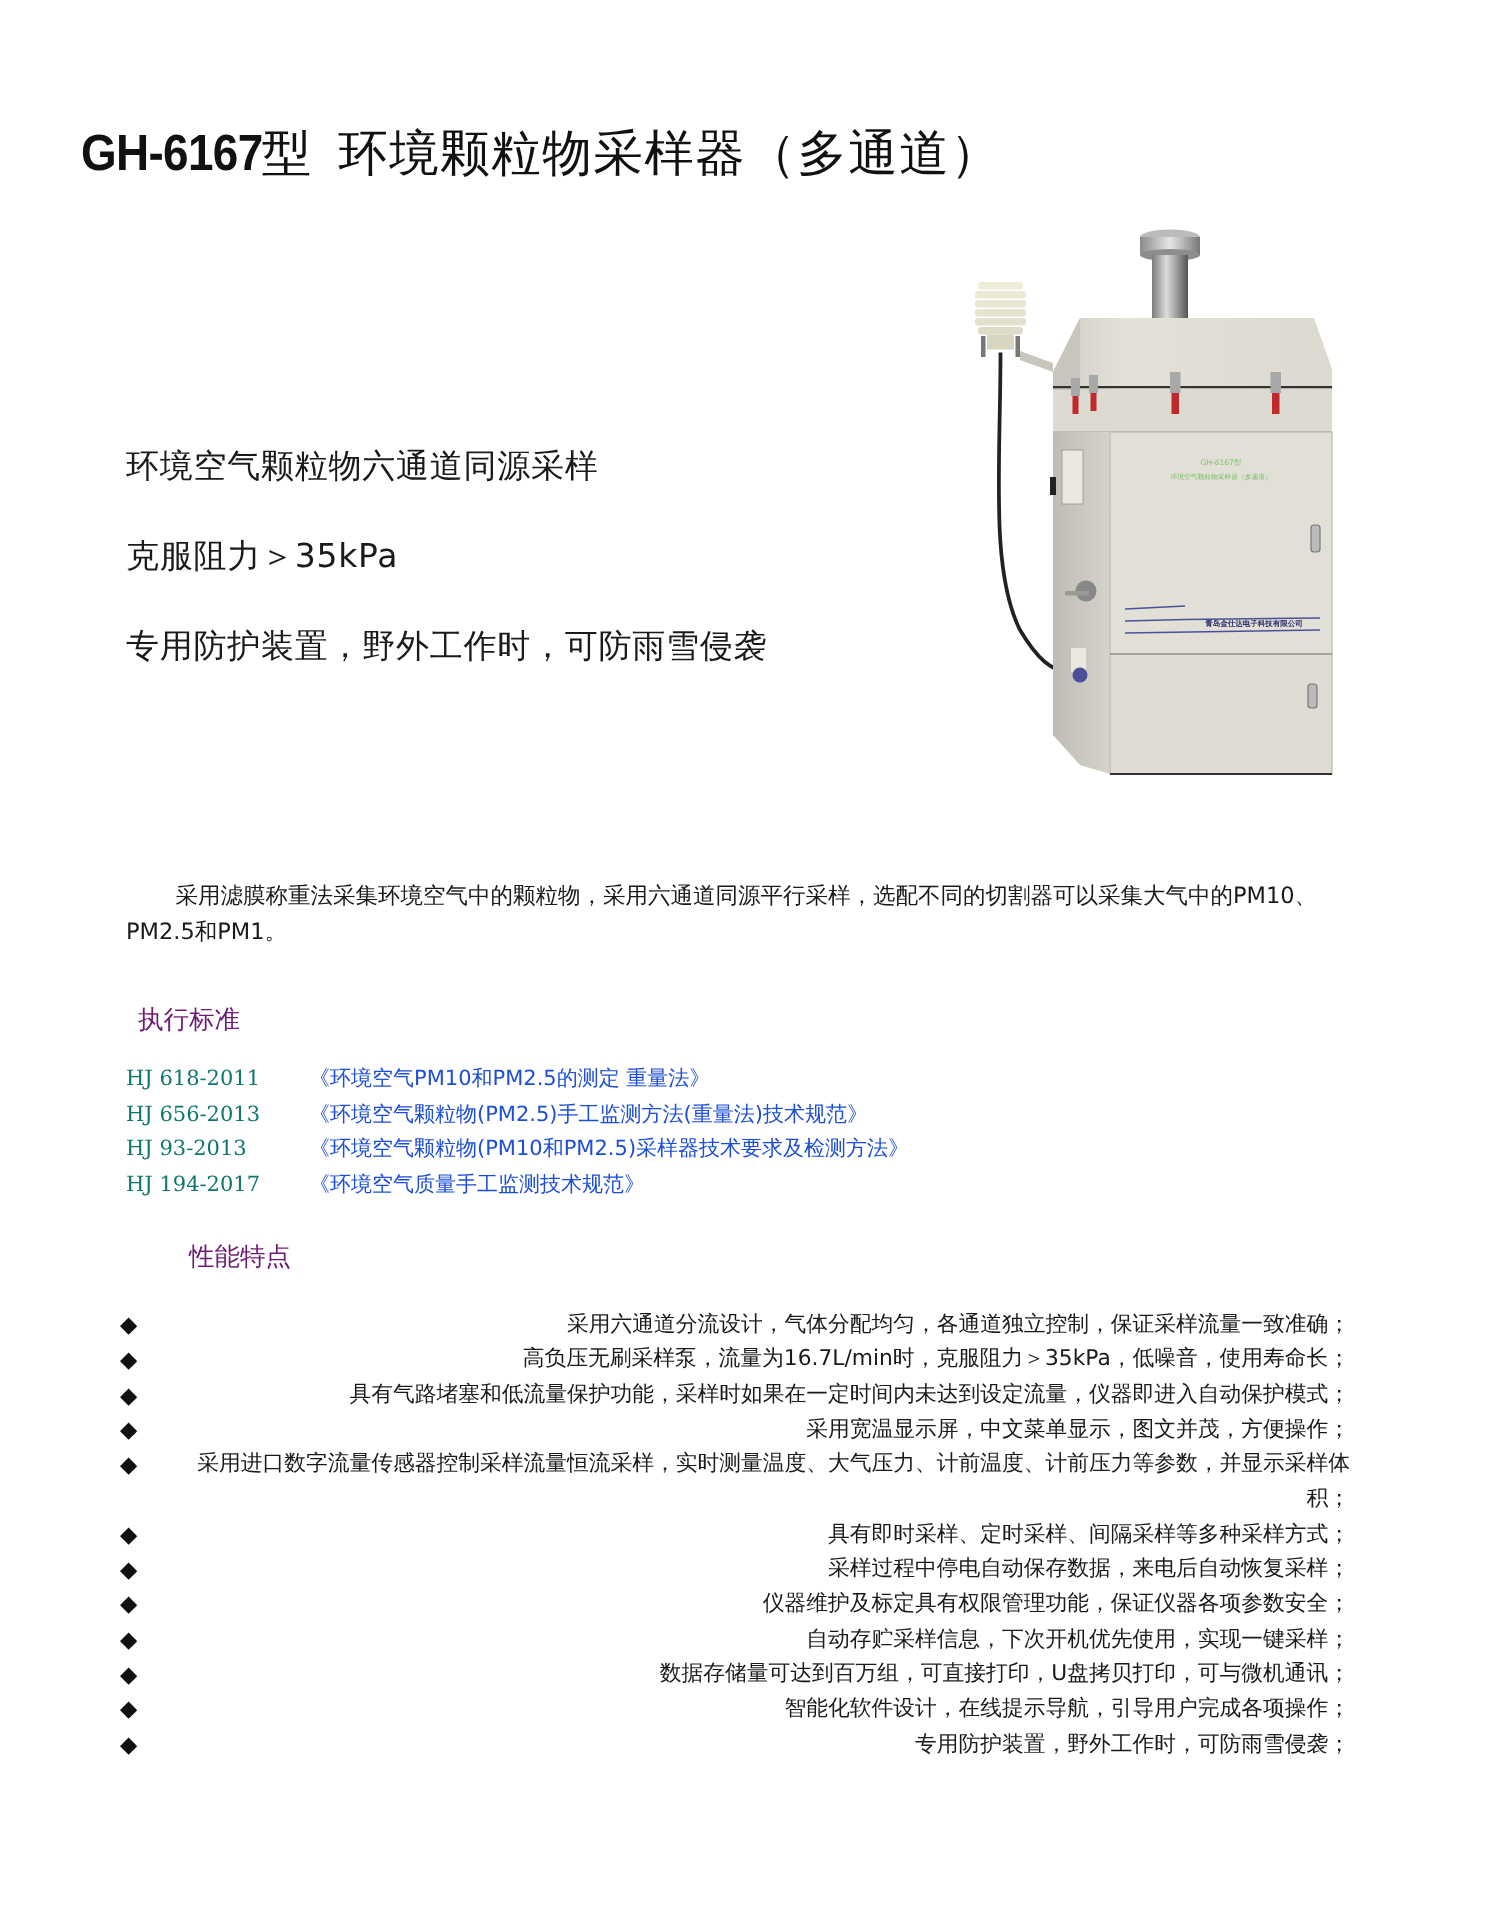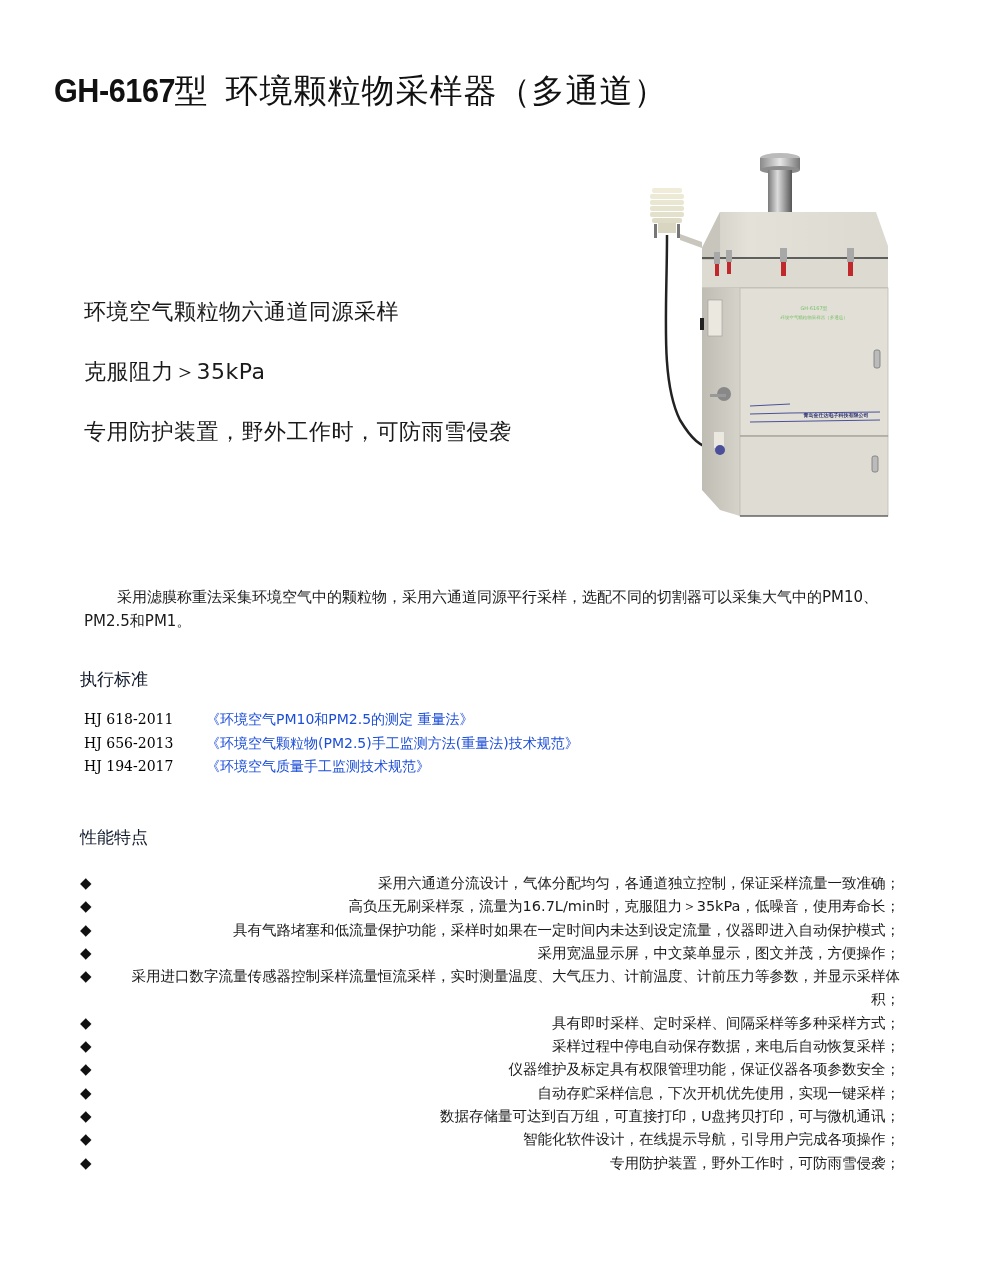--- a/index.html
+++ b/index.html
@@ -11,21 +11,21 @@
     width: 990px;
     height: 1284px;
     position: relative;
     overflow: hidden;
     font-family: "DejaVu Sans", "Liberation Sans", sans-serif;
     color: #1a1a1a;
   }
   .title {
     position: absolute;
     left: 54px;
-    top: 68px;
+    top: 80px;
     font-size: 34px;
     line-height: 44px;
     white-space: nowrap;
     color: #111;
   }
   .title .model {
     font-family: "Liberation Sans", sans-serif;
     font-weight: bold;
     font-size: 34px;
     letter-spacing: -0.5px;
@@ -67,39 +67,39 @@
     left: 84px;
     top: 585px;
     width: 805px;
     font-size: 15px;
     line-height: 24px;
     color: #1a1a1a;
     text-indent: 33px;
   }
   .section-title {
     position: absolute;
-    left: 80px;
+    left: 92px;
     font-size: 17px;
-    color: #0f172a;
+    color: #701a75;
   }
   .std-list {
     position: absolute;
     left: 84px;
     top: 708px;
     font-size: 14px;
     line-height: 23.5px;
   }
   .std-row {
     display: flex;
     white-space: nowrap;
   }
   .std-code {
     width: 122px;
     font-family: "DejaVu Serif", "Liberation Serif", serif;
-    color: #000000;
+    color: #0f766e;
   }
   .std-name {
     color: #1d4ed8;
   }
   .features {
     position: absolute;
     left: 80px;
     top: 872px;
     width: 820px;
     font-size: 14.5px;
@@ -230,26 +230,30 @@
 <div class="std-list">
   <div class="std-row">
     <span class="std-code">HJ 618-2011</span>
     <span class="std-name">《环境空气PM10和PM2.5的测定 重量法》</span>
   </div>
   <div class="std-row">
     <span class="std-code">HJ 656-2013</span>
     <span class="std-name">《环境空气颗粒物(PM2.5)手工监测方法(重量法)技术规范》</span>
   </div>
   <div class="std-row">
+    <span class="std-code">HJ 93-2013</span>
+    <span class="std-name">《环境空气颗粒物(PM10和PM2.5)采样器技术要求及检测方法》</span>
+  </div>
+  <div class="std-row">
     <span class="std-code">HJ 194-2017</span>
     <span class="std-name">《环境空气质量手工监测技术规范》</span>
   </div>
 </div>
 
-<div class="section-title" style="top:826px;">性能特点</div>
+<div class="section-title" style="top:826px;margin-left:34px;">性能特点</div>
 <div class="features">
   <div class="feature">
       <span class="bullet">◆</span>
       <span class="text">采用六通道分流设计，气体分配均匀，各通道独立控制，保证采样流量一致准确；</span>
     </div>
   <div class="feature">
       <span class="bullet">◆</span>
       <span class="text">高负压无刷采样泵，流量为16.7L/min时，克服阻力＞35kPa，低噪音，使用寿命长；</span>
     </div>
   <div class="feature">

